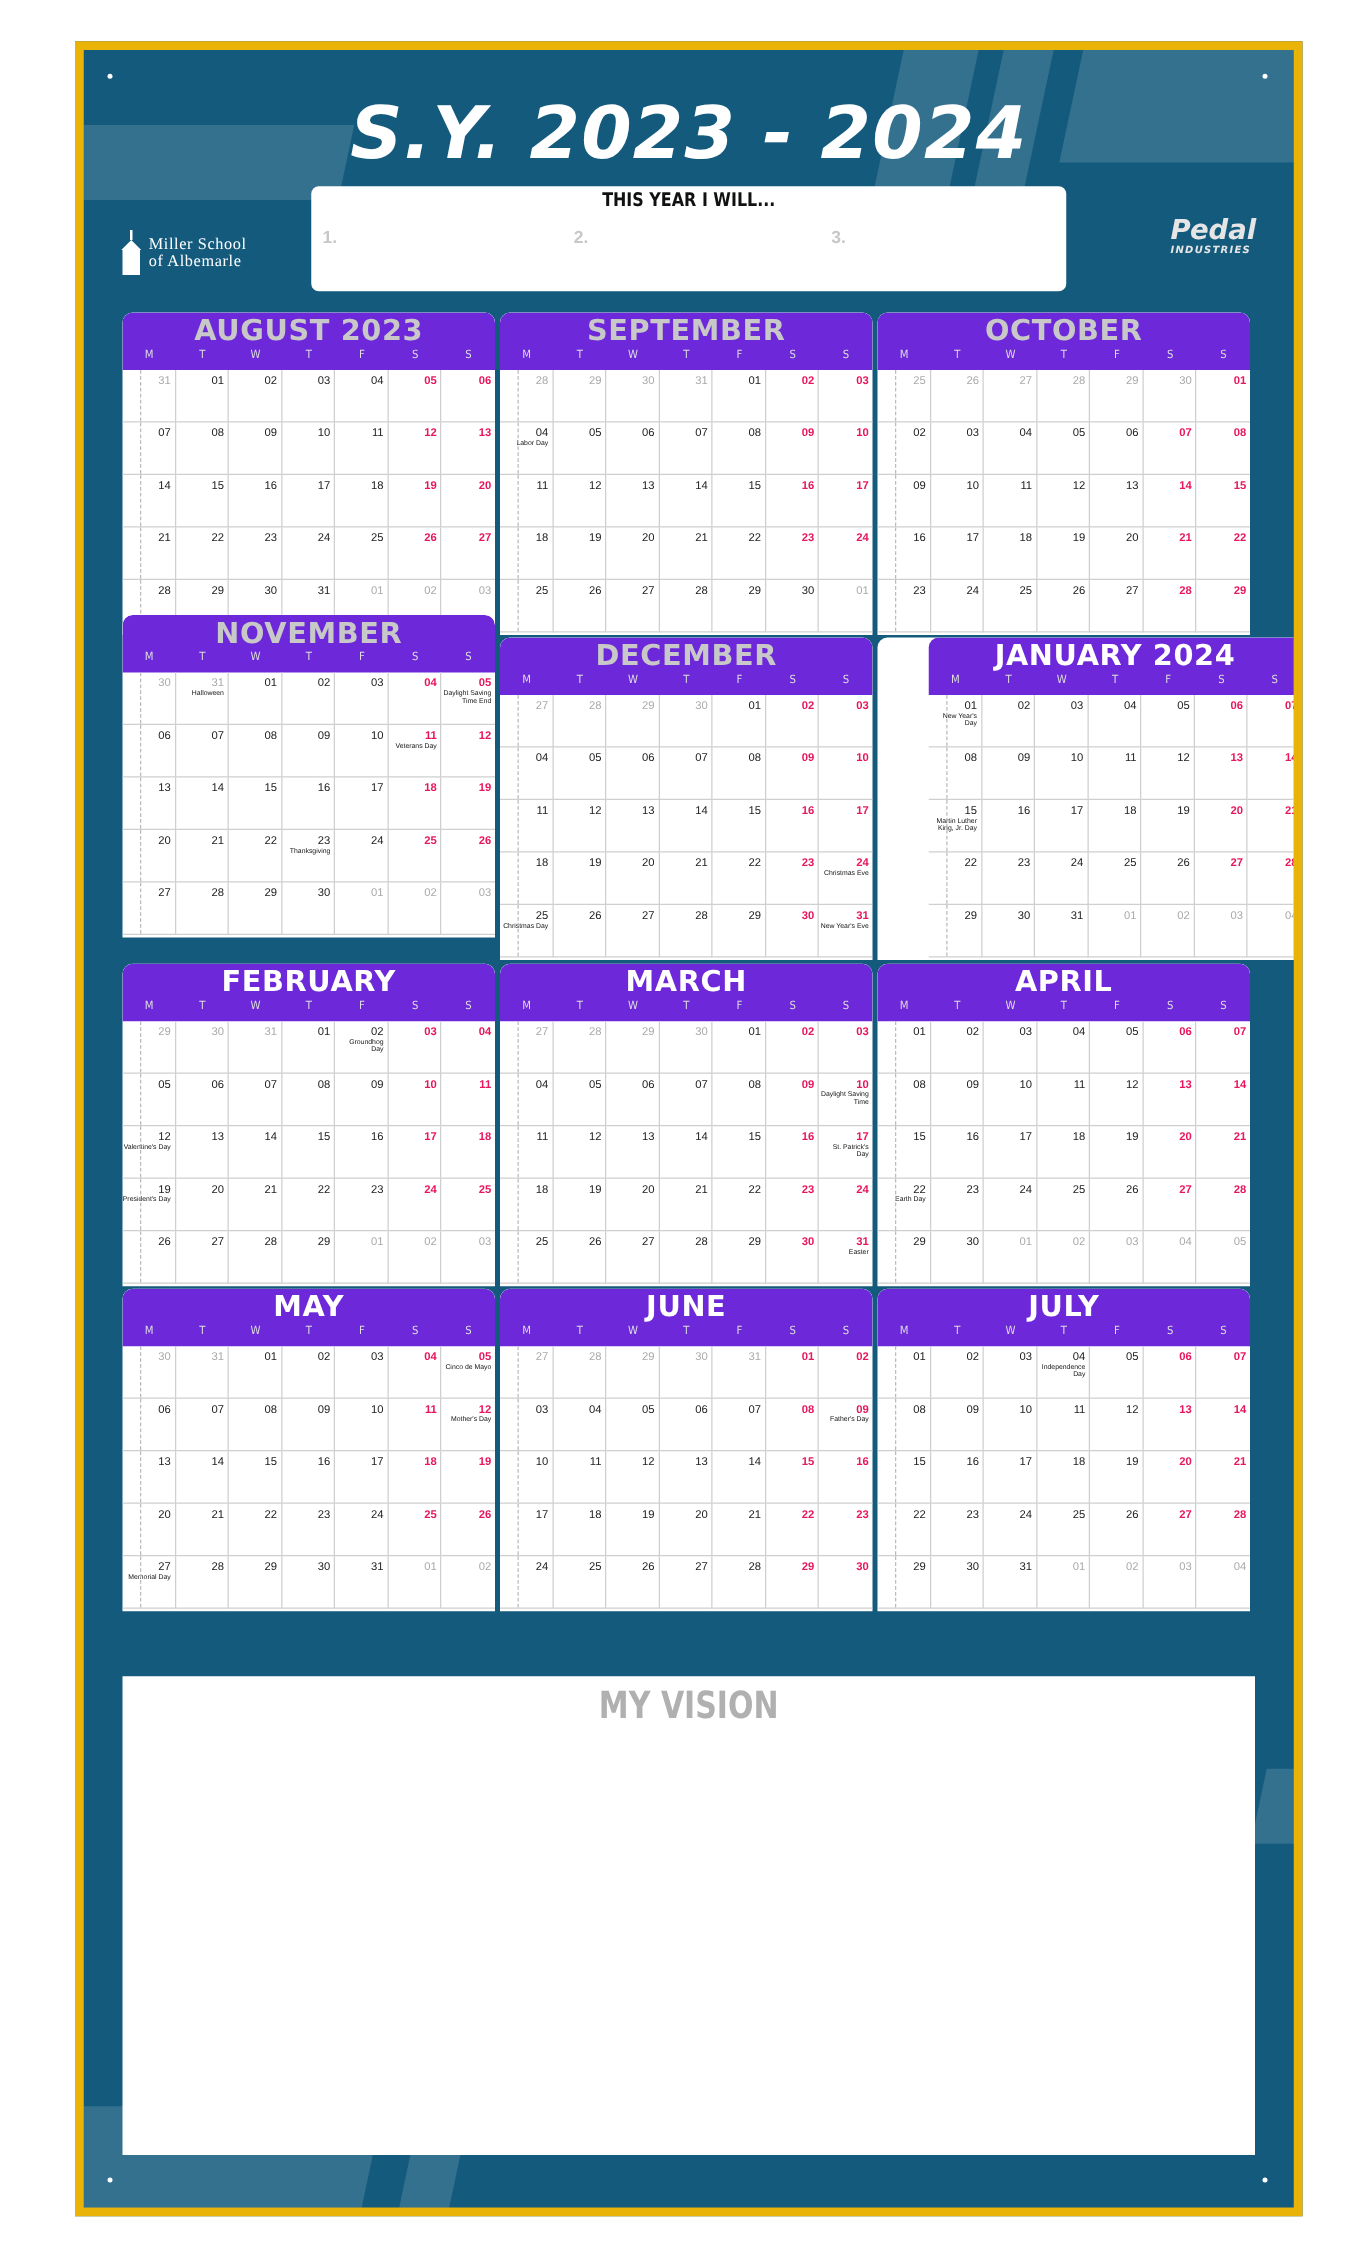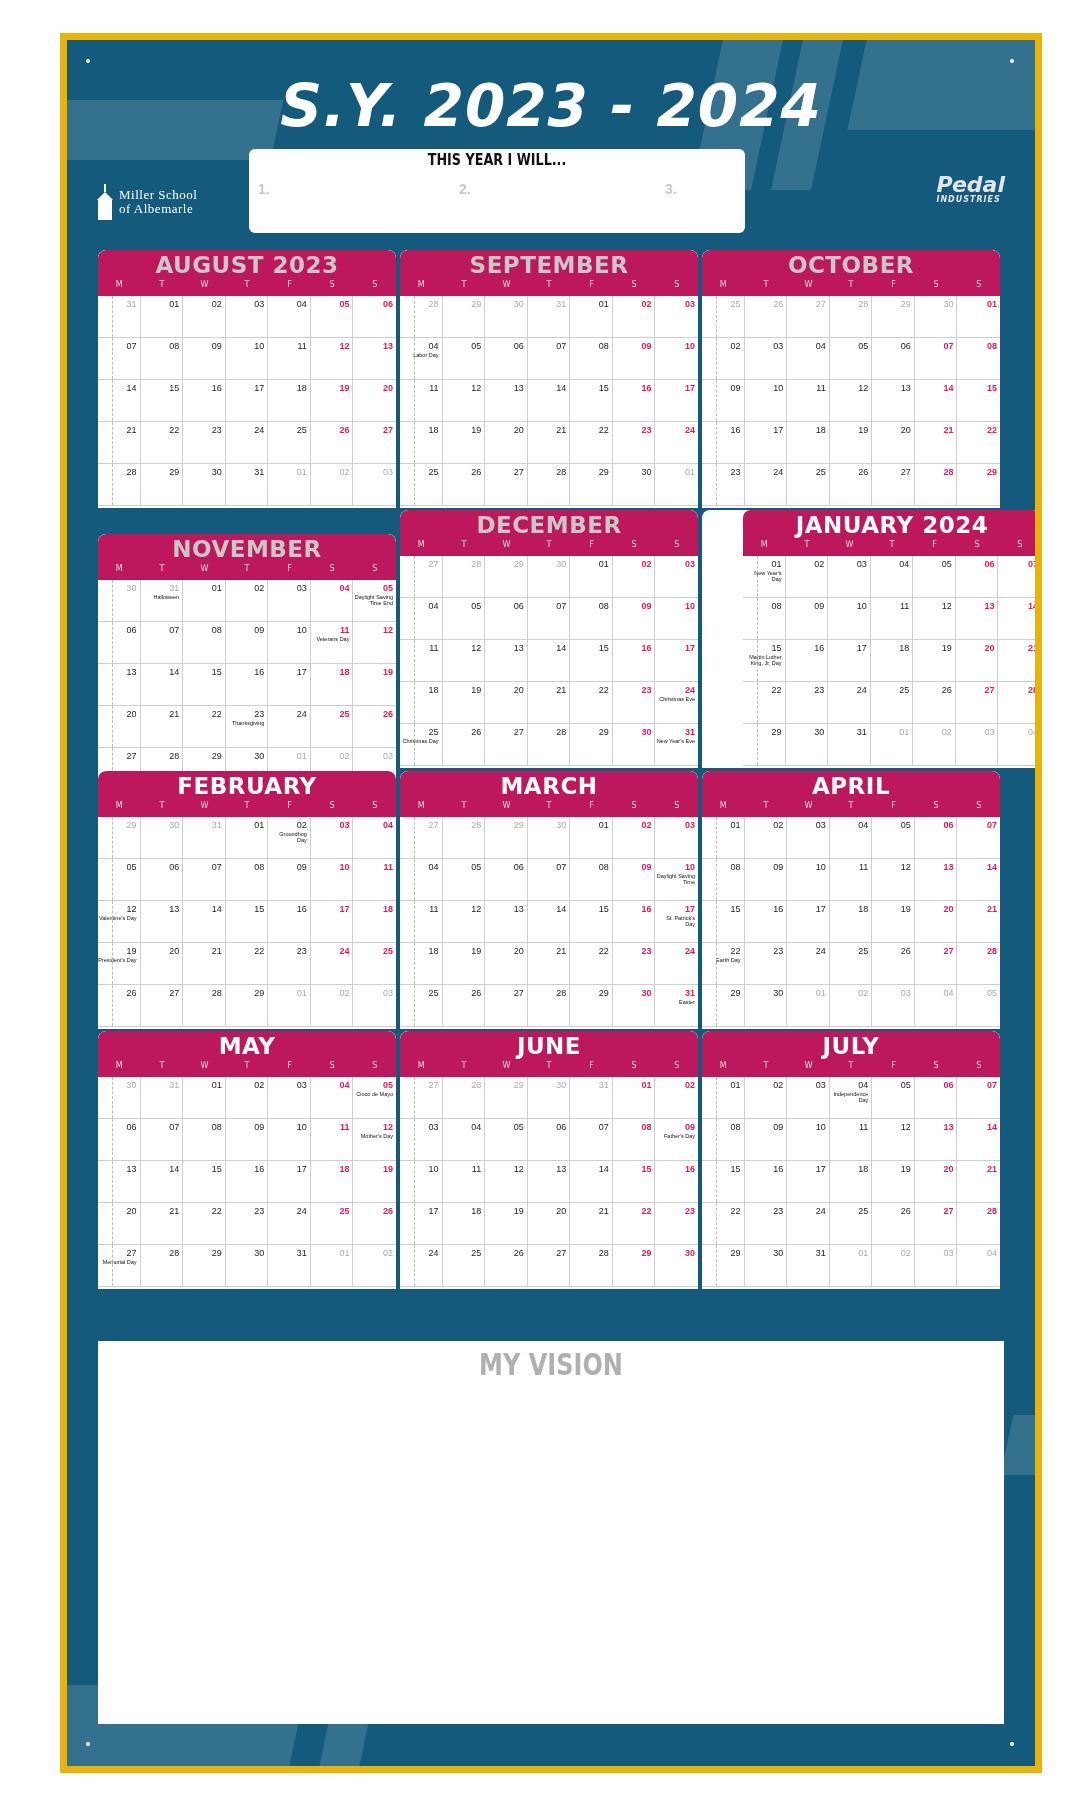--- a/index.html
+++ b/index.html
@@ -1,34 +1,34 @@
 <!DOCTYPE html>
 <html><head>
 <meta charset="utf-8">
 <style>
   html,body{margin:0;padding:0;background:#ffffff;}
   body{width:1080px;height:1800px;position:relative;overflow:hidden;font-family:"Liberation Sans",sans-serif;}
   .poster{position:absolute;left:60px;top:33px;width:968px;height:1726px;background:#135a7d;border:7px solid #eab308;overflow:hidden;}
   .stripe{position:absolute;background:rgba(255,255,255,0.14);transform:skewX(-12deg);}
   .dot{position:absolute;width:4px;height:4px;border-radius:50%;background:#fff;}
   .title{position:absolute;left:0;right:0;top:32px;text-align:center;color:#fff;font-family:"DejaVu Sans",sans-serif;font-weight:bold;font-style:italic;font-size:58px;letter-spacing:1px;}
-  .goalbox{position:absolute;left:182px;top:109px;width:496px;height:84px;background:#fff;border-radius:6px;}
+  .goalbox{position:absolute;left:182px;top:109px;width:604px;height:84px;background:#fff;border-radius:6px;}
   .goal-head{text-align:center;font-family:"DejaVu Sans",sans-serif;font-weight:bold;font-size:15px;color:#111;margin-top:2px;transform:scaleX(0.85);}
   .goal-num{position:absolute;top:32px;font-size:14px;font-weight:bold;color:#c8c8c8;}
   .logo-ms{position:absolute;left:30px;top:128px;display:flex;align-items:center;color:#fff;margin-top:16px;}
   .tower{width:16px;height:36px;position:relative;margin-right:6px;}
   .tower .spire{position:absolute;left:7px;top:0;width:2px;height:8px;background:#fff;}
   .tower .roof{position:absolute;left:0;top:8px;width:0;height:0;border-left:8px solid transparent;border-right:8px solid transparent;border-bottom:8px solid #fff;}
   .tower .body{position:absolute;left:1px;top:16px;width:14px;height:20px;background:#fff;}
   .logo-text{font-family:"Liberation Serif",serif;font-size:13px;line-height:14px;letter-spacing:0.5px;}
   .logo-pedal{position:absolute;right:30px;top:135px;color:#e5e5e5;}
   .pedal-main{font-family:"DejaVu Sans",sans-serif;font-weight:bold;font-style:italic;font-size:22px;line-height:20px;}
   .pedal-sub{font-family:"DejaVu Sans",sans-serif;font-weight:bold;font-style:italic;font-size:8px;letter-spacing:1px;}
   .month{position:absolute;width:298px;height:258px;background:#fff;border-radius:8px 8px 0 0;overflow:hidden;}
-  .mhead{background:#be185d;height:46px;border-radius:8px 8px 0 0;}
+  .mhead{background:#6d28d9;height:46px;border-radius:8px 8px 0 0;}
   .mtitle{text-align:center;font-family:"DejaVu Sans",sans-serif;font-weight:bold;font-size:23px;line-height:28px;padding-top:1px;letter-spacing:0.5px;}
   .mtitle.gray{color:#c8c8c8;}
   .mtitle.white{color:#fff;}
   .wdays{display:grid;grid-template-columns:repeat(7,1fr);font-size:9px;color:#ddd;text-align:center;font-family:"DejaVu Sans Condensed","DejaVu Sans",sans-serif;}
   .grid{display:grid;grid-template-columns:repeat(7,1fr);grid-template-rows:repeat(5,42px);}
   .cell{border-right:1px solid #cfcfcf;border-bottom:1px solid #cfcfcf;position:relative;text-align:right;padding:3px 3px 0 0;box-sizing:border-box;}
   .cell:nth-child(7n){border-right:none;}
   .cell:nth-child(7n+1)::before{content:"";position:absolute;left:14px;top:0;bottom:0;border-left:1px dashed #bbb;}
   .num{font-size:9px;color:#222;display:block;}
   .num.out{color:#aaa;}
@@ -438,21 +438,21 @@
             <span class="num">27</span>
           </div>
           <div class="cell">
             <span class="num we">28</span>
           </div>
           <div class="cell">
             <span class="num we">29</span>
           </div>
         </div>
       </div>
-      <div class="month" style="left: 31px; top: 494px;">
+      <div class="month" style="left: 31px; top: 452px;">
         <div class="mhead">
           <div class="mtitle gray">NOVEMBER</div>
           <div class="wdays">
             <span>M</span>
             <span>T</span>
             <span>W</span>
             <span>T</span>
             <span>F</span>
             <span>S</span>
             <span>S</span>

